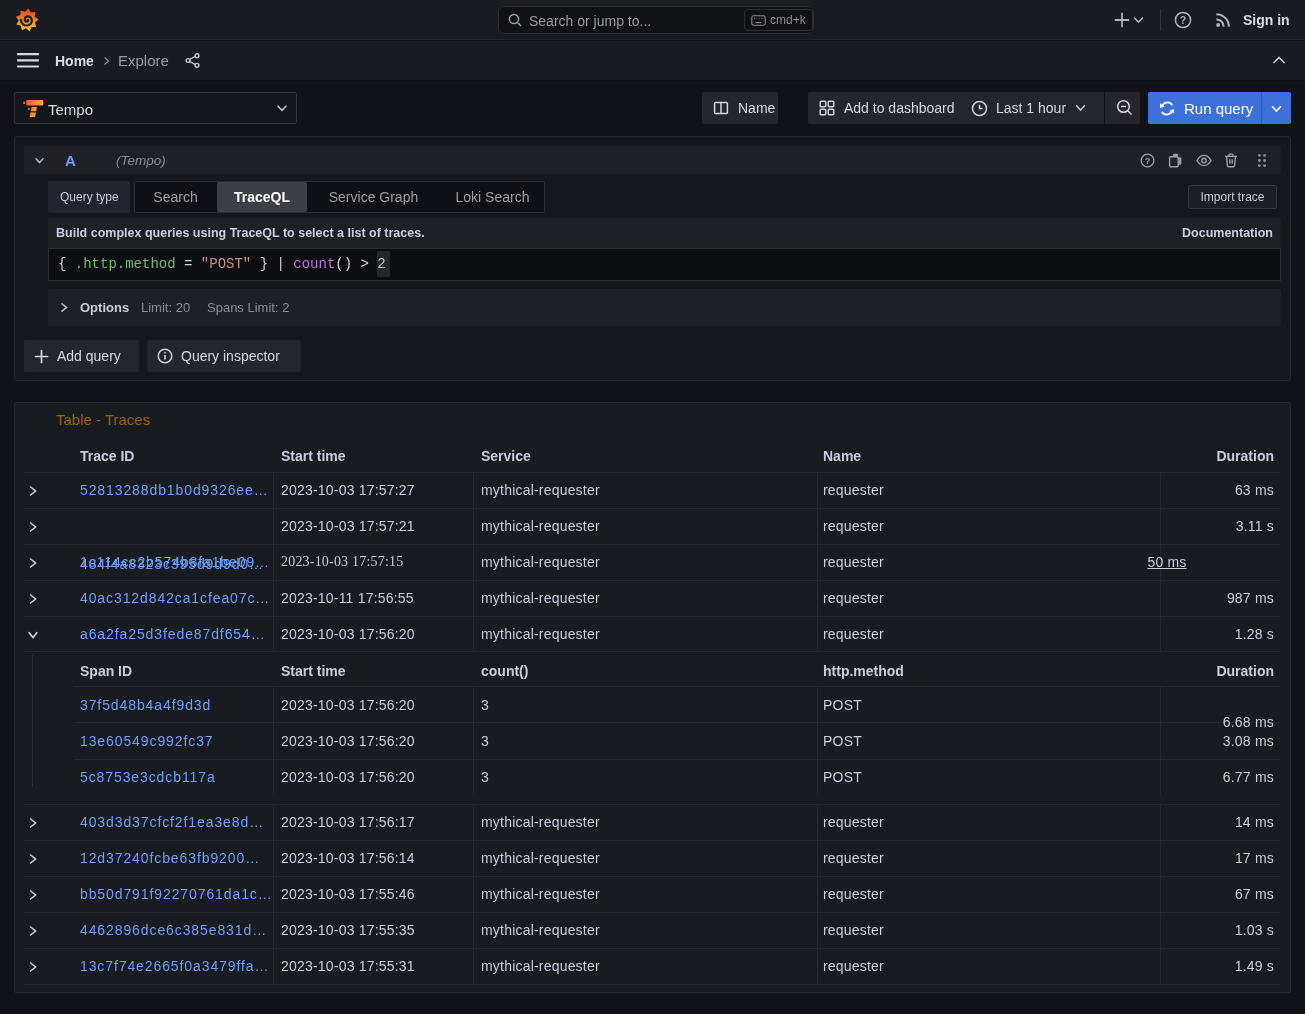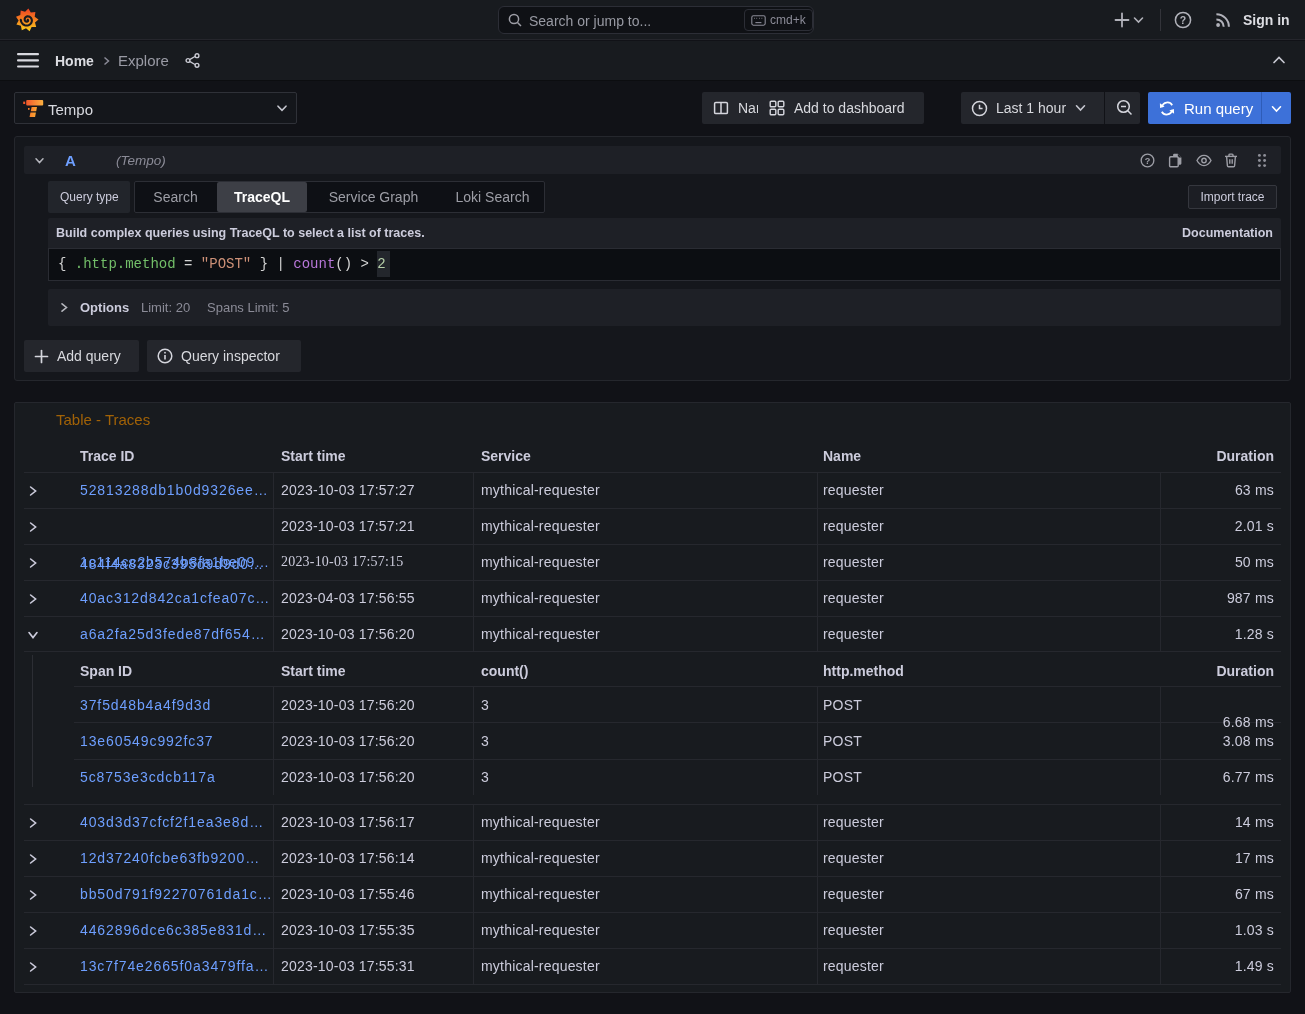--- a/index.html
+++ b/index.html
@@ -123,21 +123,21 @@
   </svg>
 
 <div class="btn" style="left:702px;top:92px;width:76px;">
   <svg style="margin-left:11px;" width="16" height="16" viewBox="0 0 16 16" fill="none" stroke="#d5d6dd" stroke-width="1.5">
       <rect x="1.6" y="2.4" width="12.8" height="11.2" rx="1.2"></rect>
       <line x1="8" y1="2.4" x2="8" y2="13.6"></line>
     </svg>
   <span style="margin-left:9px;">Name</span>
 </div>
 
-<div class="btn" style="left:758px;top:92px;width:166px;">
+<div class="btn" style="left:808px;top:92px;width:166px;">
   <svg style="margin-left:11px;" width="16" height="16" viewBox="0 0 16 16" fill="none" stroke="#d5d6dd" stroke-width="1.4">
     <rect x="1.2" y="1.2" width="5.6" height="5.6" rx="1"></rect>
       <rect x="9.2" y="1.2" width="5.6" height="5.6" rx="1"></rect>
     <rect x="1.2" y="9.2" width="5.6" height="5.6" rx="1"></rect>
       <rect x="9.2" y="9.2" width="5.6" height="5.6" rx="1"></rect>
   </svg>
   <span style="margin-left:9px;">Add to dashboard</span>
 </div>
 
 <div class="btn" style="left:961px;top:92px;width:179px;">
@@ -228,21 +228,21 @@
 <div class="abs" style="left:48px;top:248px;width:1233px;height:33px;background:#0c0e12;border:1px solid #2a2c33;"></div>
 <div class="abs" style="left:377px;top:251px;width:13px;height:26px;background:#23262c;"></div>
 <div class="abs" style="left:58px;top:248px;height:33px;line-height:33px;font-family:'Liberation Mono',monospace;font-size:14px;color:#d4d4d4;white-space:pre;"><span>{ </span><span style="color:#73bf69;">.http.method</span><span> = </span><span style="color:#ce9178;">"POST"</span><span> } | </span><span style="color:#b877d9;">count</span><span>() &gt; </span><span style="color:#b5cea8;">2</span></div>
 
 <div class="strip" style="left:48px;top:289px;width:1233px;height:37px;border-radius:2px;"></div>
 <svg class="abs" style="left:60px;top:302px;" width="9" height="11" viewBox="0 0 9 11" fill="none" stroke="#b5b6bd" stroke-width="1.6" stroke-linecap="round">
     <polyline points="2,1.8 6.5,5.5 2,9.2"></polyline>
   </svg>
 <div class="abs" style="left:80px;top:300px;font-size:13px;font-weight:700;color:#ccccdc;">Options</div>
 <div class="abs" style="left:141px;top:300px;font-size:13px;color:#8b8b97;">Limit: 20</div>
-<div class="abs" style="left:207px;top:300px;font-size:13px;color:#8b8b97;">Spans Limit: 5</div>
+<div class="abs" style="left:207px;top:300px;font-size:13px;color:#8b8b97;">Spans Limit: 2</div>
 
 <div class="btn" style="left:24px;top:340px;width:115px;">
   <svg style="margin-left:10px;" width="15" height="15" viewBox="0 0 15 15" stroke="#d5d6dd" stroke-width="1.7" stroke-linecap="round">
       <line x1="7.5" y1="1.5" x2="7.5" y2="13.5"></line>
       <line x1="1.5" y1="7.5" x2="13.5" y2="7.5"></line>
     </svg>
   <span style="margin-left:8px;">Add query</span>
 </div>
 <div class="btn" style="left:147px;top:340px;width:154px;">
   <svg style="margin-left:10px;" width="16" height="16" viewBox="0 0 16 16" fill="none">
@@ -302,36 +302,36 @@
 <div class="rowtxt" style="left:823px;top:472px;">requester</div>
 <div class="rowtxt" style="left:1060px;top:472px;width:214px;text-align:right;">63 ms</div>
 
 <svg class="chev" style="left:28px;top:521px;" width="10" height="12" viewBox="0 0 10 12" fill="none" stroke="#ccccdc" stroke-width="1.6" stroke-linecap="round">
     <polyline points="2.6,2 7.6,6 2.6,10"></polyline>
   </svg>
 <div class="rowtxt link" style="left:80px;top:508px;margin-top:38px;">484f4a8323c395d9d9d0…</div>
 <div class="rowtxt" style="left:281px;top:508px;">2023-10-03 17:57:21</div>
 <div class="rowtxt" style="left:481px;top:508px;">mythical-requester</div>
 <div class="rowtxt" style="left:823px;top:508px;">requester</div>
-<div class="rowtxt" style="left:1060px;top:508px;width:214px;text-align:right;">2.01 s</div>
+<div class="rowtxt" style="left:1060px;top:508px;width:214px;text-align:right;">3.11 s</div>
 
 <svg class="chev" style="left:28px;top:557px;" width="10" height="12" viewBox="0 0 10 12" fill="none" stroke="#ccccdc" stroke-width="1.6" stroke-linecap="round">
     <polyline points="2.6,2 7.6,6 2.6,10"></polyline>
   </svg>
 <div class="rowtxt link" style="left:80px;top:544px;">1c114cc2b574b8fa1be09…</div>
 <div class="rowtxt" style="left:281px;top:544px;font-family:Liberation Serif, serif;">2023-10-03 17:57:15</div>
 <div class="rowtxt" style="left:481px;top:544px;">mythical-requester</div>
 <div class="rowtxt" style="left:823px;top:544px;">requester</div>
-<div class="rowtxt" style="left:1060px;top:544px;width:214px;text-align:right;">50 ms</div>
+<div class="rowtxt" style="left:1060px;top:544px;width:214px;text-align:center;text-decoration:underline;">50 ms</div>
 
 <svg class="chev" style="left:28px;top:593px;" width="10" height="12" viewBox="0 0 10 12" fill="none" stroke="#ccccdc" stroke-width="1.6" stroke-linecap="round">
     <polyline points="2.6,2 7.6,6 2.6,10"></polyline>
   </svg>
 <div class="rowtxt link" style="left:80px;top:580px;">40ac312d842ca1cfea07c…</div>
-<div class="rowtxt" style="left:281px;top:580px;">2023-04-03 17:56:55</div>
+<div class="rowtxt" style="left:281px;top:580px;">2023-10-11 17:56:55</div>
 <div class="rowtxt" style="left:481px;top:580px;">mythical-requester</div>
 <div class="rowtxt" style="left:823px;top:580px;">requester</div>
 <div class="rowtxt" style="left:1060px;top:580px;width:214px;text-align:right;">987 ms</div>
 
 <svg class="chev" style="left:27px;top:630px;" width="12" height="10" viewBox="0 0 12 10" fill="none" stroke="#ccccdc" stroke-width="1.6" stroke-linecap="round">
     <polyline points="2,2.6 6,7.6 10,2.6"></polyline>
   </svg>
 <div class="rowtxt link" style="left:80px;top:616px;">a6a2fa25d3fede87df654…</div>
 <div class="rowtxt" style="left:281px;top:616px;">2023-10-03 17:56:20</div>
 <div class="rowtxt" style="left:481px;top:616px;">mythical-requester</div>

